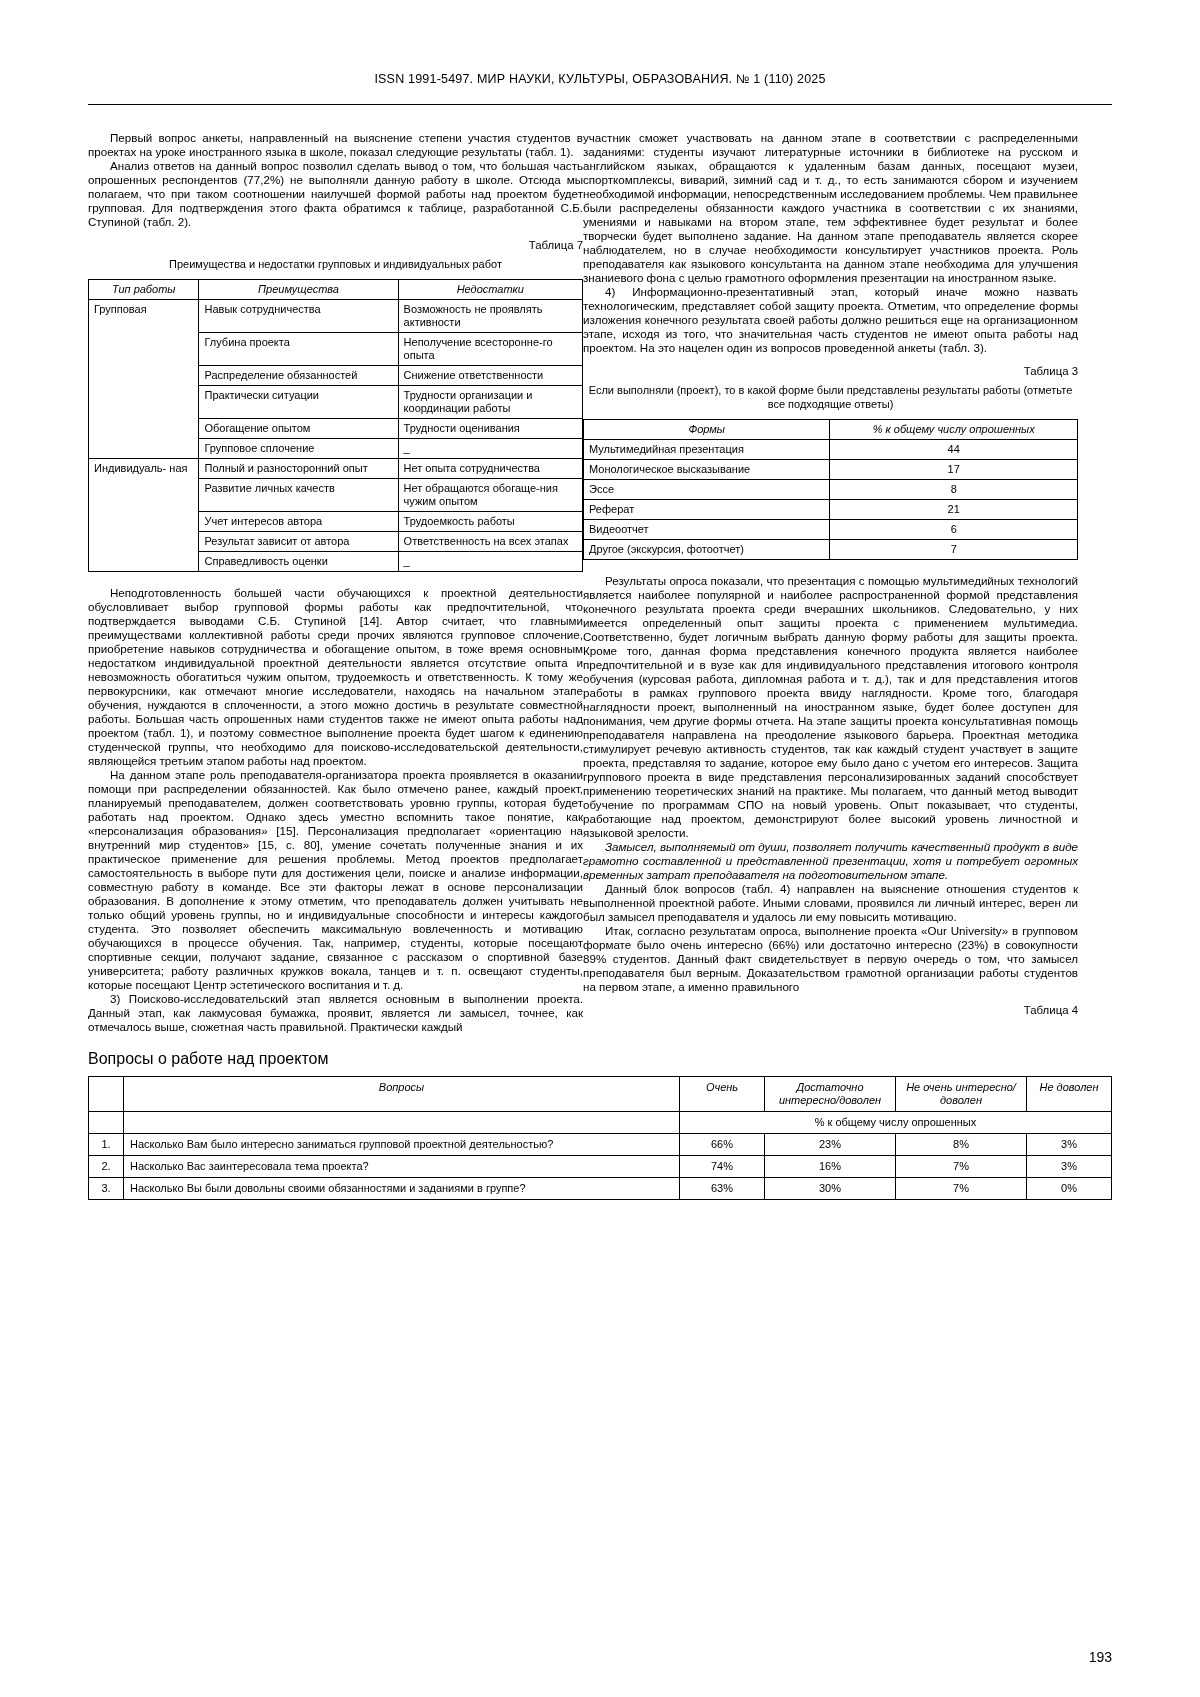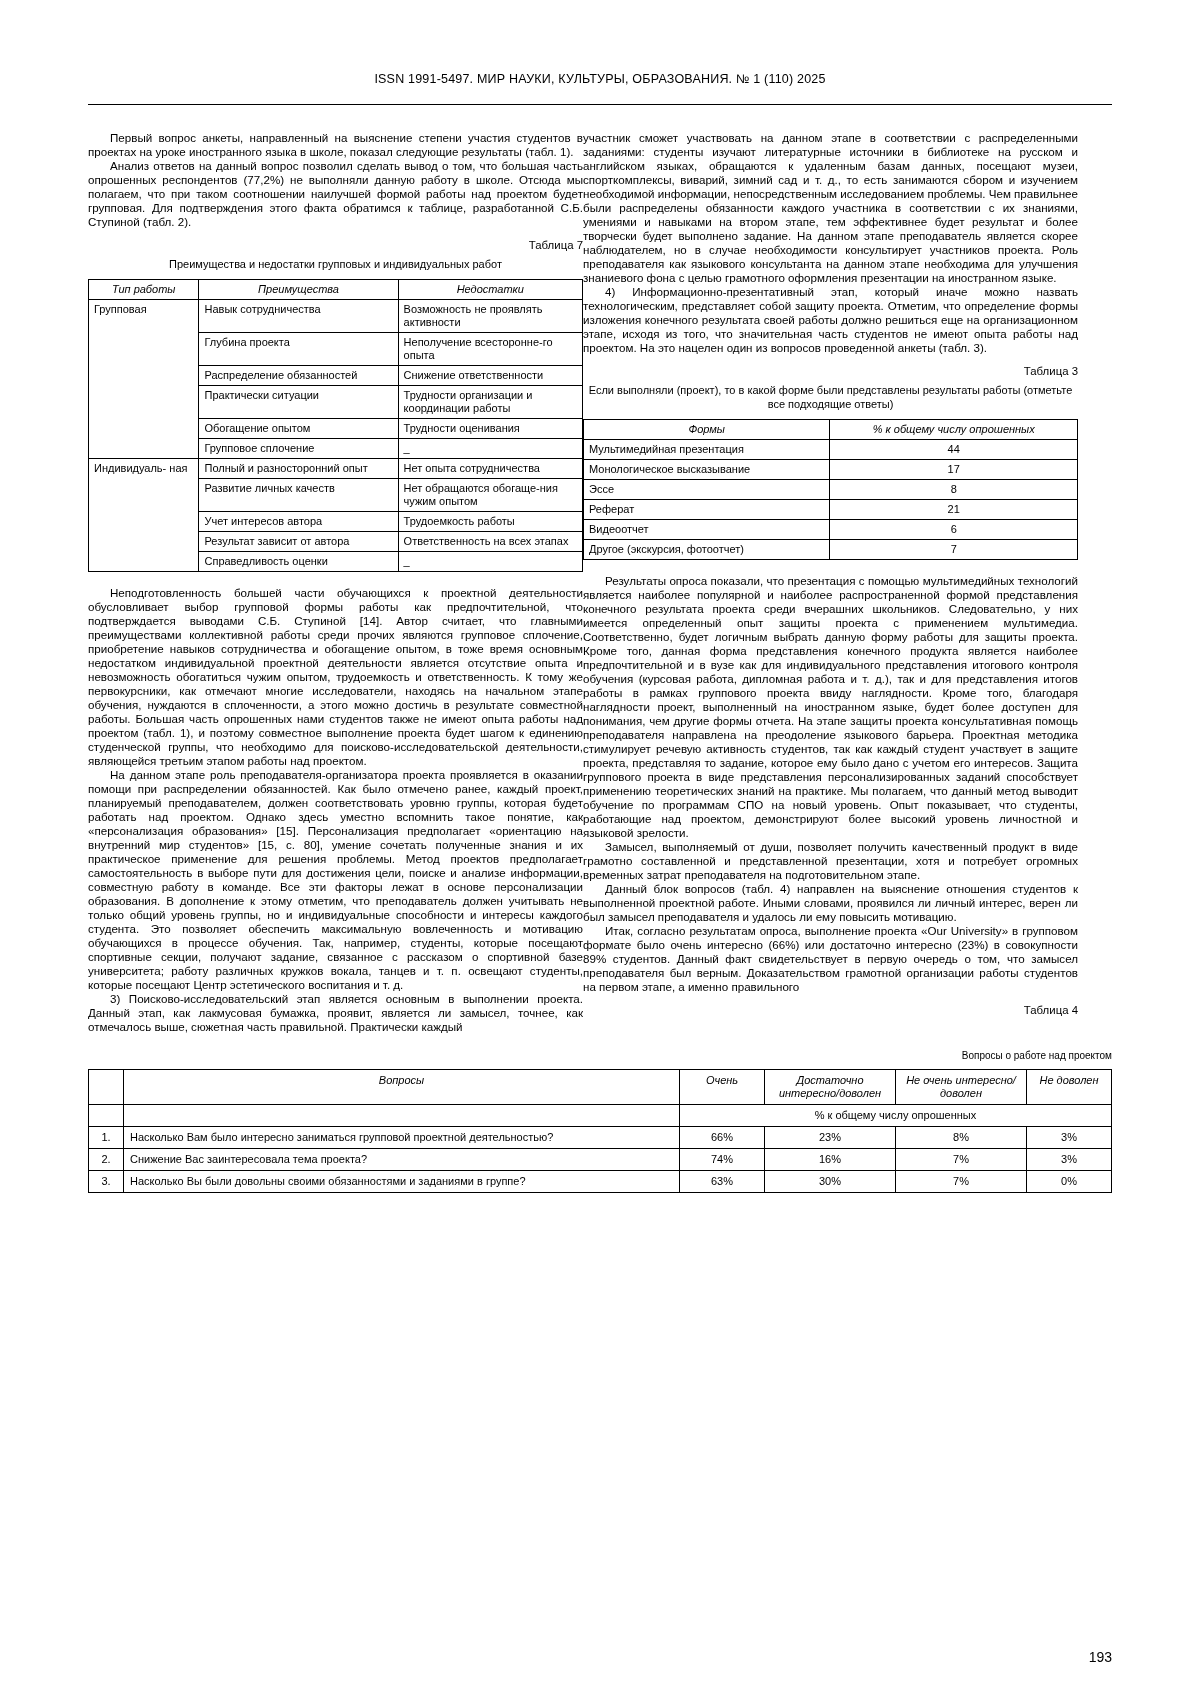--- a/index.html
+++ b/index.html
@@ -69,28 +69,28 @@
     text-align: left;
   }
   table th {
     text-align: center;
     font-style: italic;
   }
   .t2 td.cat {
     vertical-align: top;
   }
   .center { text-align: center; }
-  .italic { }
+  .italic { font-style: italic; }
   .spacer-md { height: 14px; }
   .bottom-block {
     margin-top: 16px;
   }
   .bottom-title {
-    text-align: right;
-    font-size: 10px;
+    text-align: left;
+    font-size: 16px;
     margin: 0 0 8px 0;
   }
   table.t4 td, table.t4 th {
     font-size: 11.0px;
     padding: 4px 6px;
   }
   table.t4 .num { width: 22px; text-align: center; }
   table.t4 .qcol { }
   table.t4 .vcol { width: 72px; text-align: center; }
   table.t4 .vcol2 { width: 118px; text-align: center; }
@@ -267,21 +267,21 @@
         <tr>
           <td class="num">1.</td>
           <td>Насколько Вам было интересно заниматься групповой проектной деятельностью?</td>
           <td class="vcol">66%</td>
           <td class="vcol2">23%</td>
           <td class="vcol2">8%</td>
           <td class="vcol">3%</td>
         </tr>
         <tr>
           <td class="num">2.</td>
-          <td>Снижение Вас заинтересовала тема проекта?</td>
+          <td>Насколько Вас заинтересовала тема проекта?</td>
           <td class="vcol">74%</td>
           <td class="vcol2">16%</td>
           <td class="vcol2">7%</td>
           <td class="vcol">3%</td>
         </tr>
         <tr>
           <td class="num">3.</td>
           <td>Насколько Вы были довольны своими обязанностями и заданиями в группе?</td>
           <td class="vcol">63%</td>
           <td class="vcol2">30%</td>

